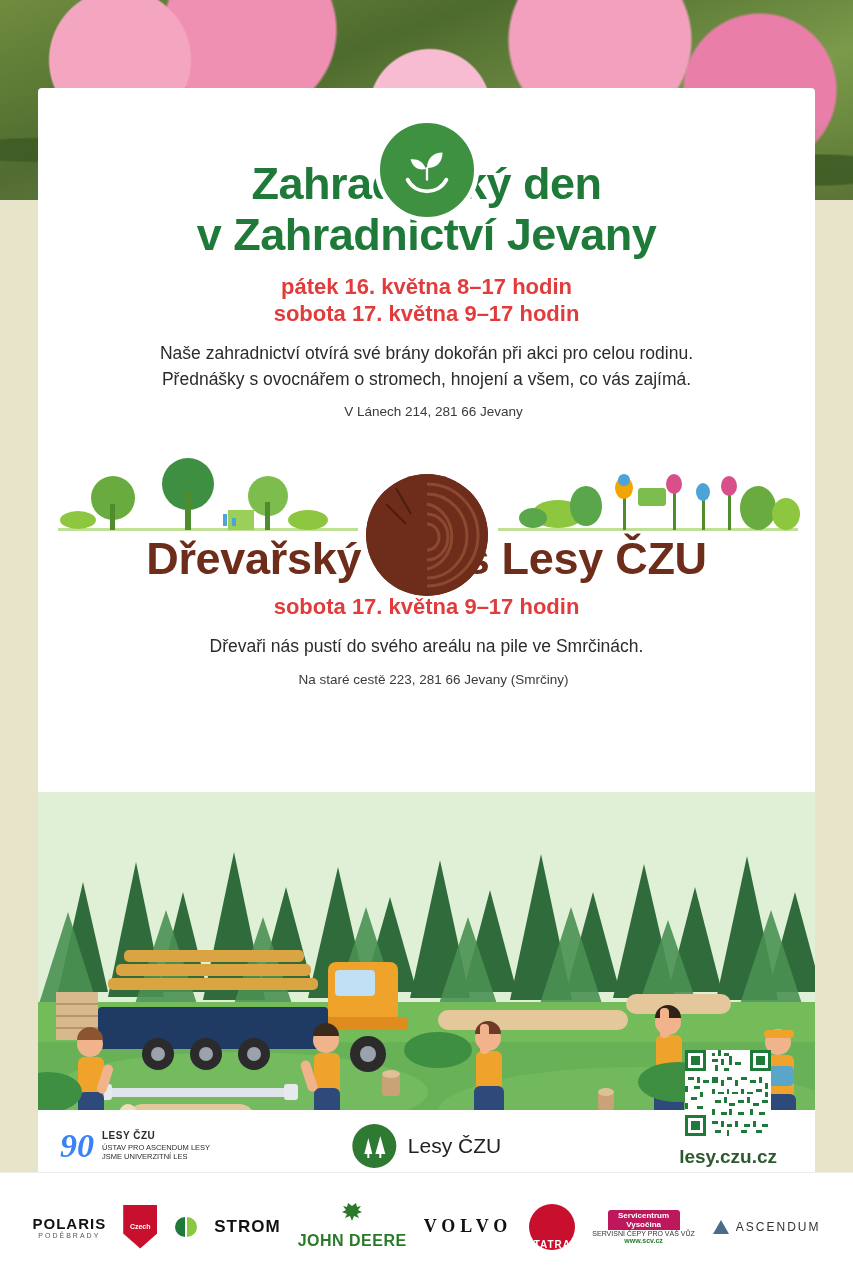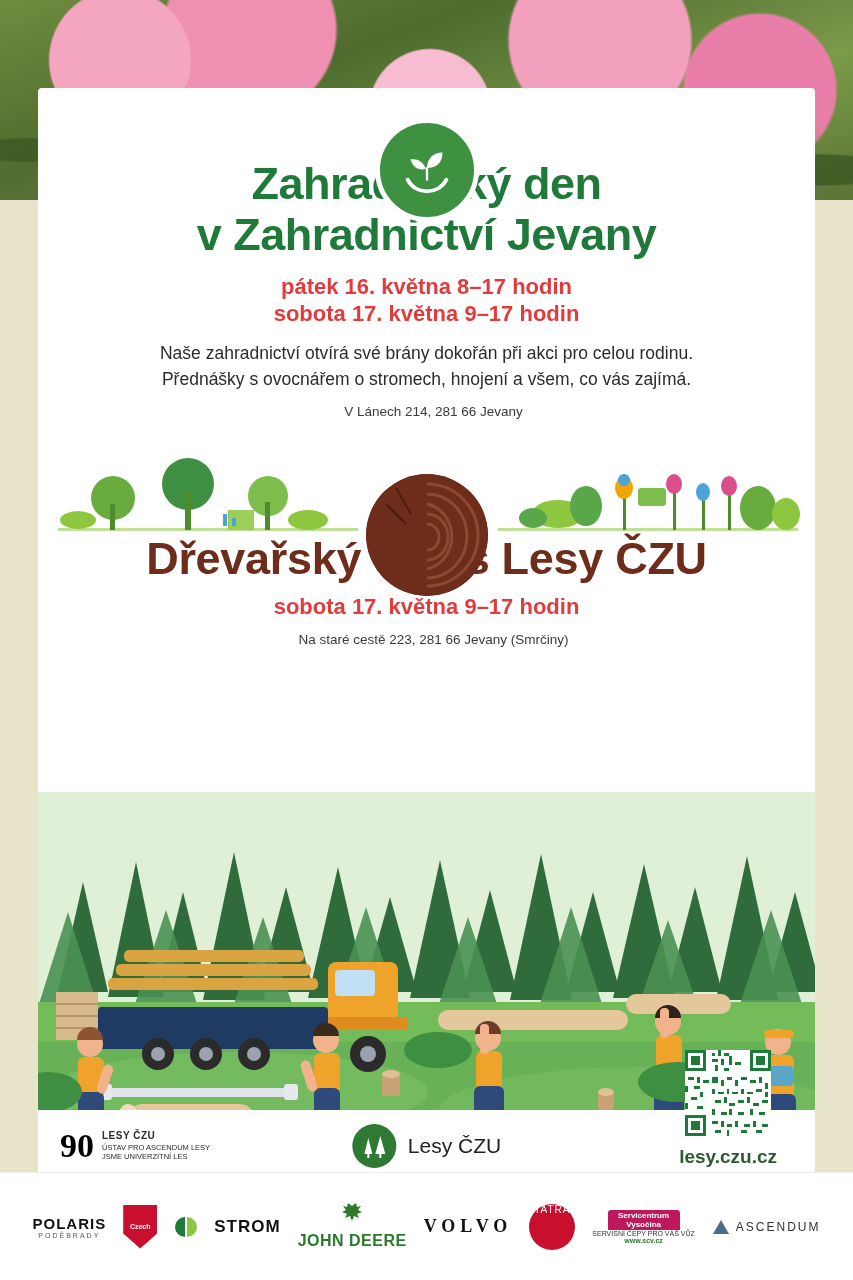--- a/index.html
+++ b/index.html
@@ -116,21 +116,21 @@
   .scene { position: absolute; left: 0; bottom: 0; width: 777px; height: 390px; }
   .scene svg { display:block; width: 777px; height: 390px; }
 
   
   .card-footer {
     position: absolute; left: 0; bottom: 0; width: 777px; height: 72px;
     background: #ffffff;
     display: flex; align-items: center;
   }
   .lesy90 { margin-left: 22px; display: flex; align-items: center; gap: 8px; }
-  .lesy90 .num { font-size: 34px; font-weight: bold; color: #000000; font-family: "Liberation Serif", serif;}
+  .lesy90 .num { font-size: 34px; font-weight: bold; color: #3b82f6; font-family: "Liberation Serif", serif; font-style: italic;}
   .lesy90 .txt { font-size: 7.5px; line-height: 1.25; color: #2b2b2b; }
   .lesy90 .txt b { display:block; font-size: 10px; letter-spacing: .5px;}
   .center-logo {
     position: absolute; left: 50%; transform: translateX(-50%);
     display: flex; align-items: center; gap: 12px;
   }
   .center-logo .tree-circle {
     width: 44px; height: 44px; border-radius: 50%;
     background: #2f7a33; display:flex; align-items:center; justify-content:center;
   }
@@ -154,21 +154,21 @@
   .sp-polaris .n { font-weight: bold; font-size: 15px; letter-spacing: 1px; }
   .sp-polaris .s { font-size: 7px; letter-spacing: 2px; color: #555; }
   .shield { width: 34px; height: 44px; background: #c8102e;
     clip-path: polygon(0 0,100% 0,100% 66%,50% 100%,0 66%);
     display:flex; align-items:center; justify-content:center; }
   .shield span { color:#fff; font-size:7px; font-weight:bold; }
   .sp-strom { gap: 16px; color:#111; font-weight:bold; font-size: 17px; letter-spacing: 1px;}
   .sp-jd { gap: 7px; color:#2a7a2a; font-weight:bold; font-size: 16px; letter-spacing:.5px;flex-direction:column;}
   .sp-volvo { color:#111; font-weight:bold; font-size:18px; letter-spacing:5px; font-family:"Liberation Serif", serif;}
   .sp-tatra { width:46px;height:46px;border-radius:50%;background:#c8102e;color:#fff;
-    display:flex;align-items:flex-start;justify-content:center;font-size:10px;font-weight:normal;letter-spacing:1px;}
+    display:flex;align-items:flex-end;justify-content:center;font-size:10px;font-weight:bold;letter-spacing:1px;}
   .sp-svc { text-align:center; }
   .sp-svc .roof { width:72px;height:20px;background:#be185d;border-radius:3px 3px 0 0;
     display:flex;align-items:center;justify-content:center;color:#fff;font-size:8px;font-weight:bold;}
   .sp-svc .t1 { font-size:7px;color:#333; }
   .sp-svc .t2 { font-size:7px;color:#2a7a2a;font-weight:bold; }
   .sp-asc { gap:6px; color:#333; font-size:12px; letter-spacing:2px;justify-content:flex-end; }
 </style>
 </head>
 <body>
 
@@ -260,20 +260,21 @@
           <path d="M30 14 L45 40"></path>
             <path d="M20 30 L40 50"></path>
         </g>
       </svg>
     </div>
 
     <div style="height:92px"></div>
 
     <h2 class="h-brown">Dřevařský den s Lesy ČZU</h2>
     <div class="h-red" style="margin-top:8px">sobota 17. května 9–17 hodin</div>
+    <div class="body-text">Dřevaři nás pustí do svého areálu na pile ve Smrčinách.</div>
     <div class="addr">Na staré cestě 223, 281 66 Jevany (Smrčiny)</div>
 
     <div class="scene">
       <svg viewBox="0 0 777 390">
         <rect x="0" y="0" width="777" height="390" fill="#e9f3e0"></rect>
 
         <rect x="0" y="0" width="777" height="230" fill="#dff0d6"></rect>
         <g fill="#2f6b3b">
           <g>
             <polygon points="20,200 45,90 70,200"></polygon>

